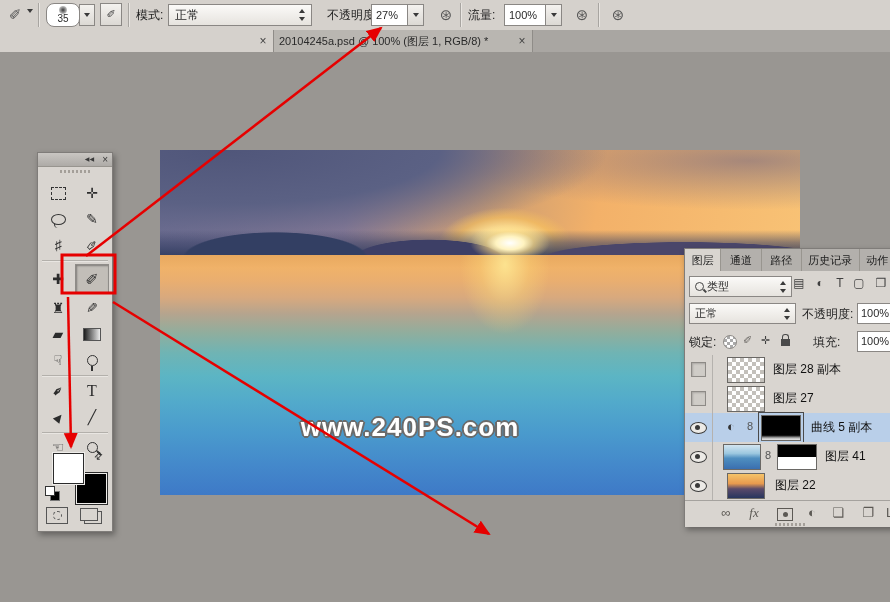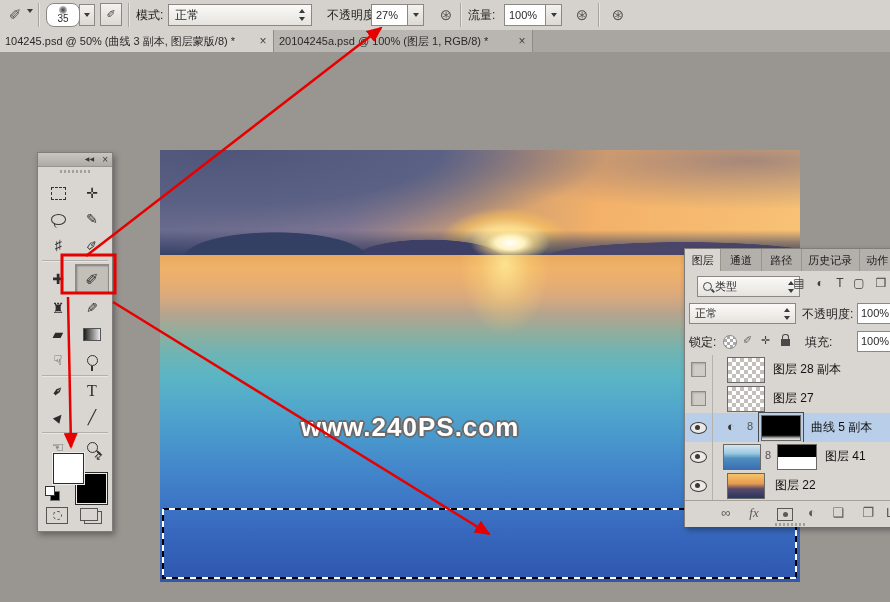--- a/index.html
+++ b/index.html
@@ -22,21 +22,21 @@
 
   
   #tabbar{position:absolute;left:0;top:30px;width:890px;height:22px;background:#a9a6a2;}
   .doc-tab{position:absolute;top:0;height:22px;line-height:22px;font-size:11px;white-space:nowrap;overflow:hidden;border-right:1px solid #8f8c88;}
   .doc-tab .title{padding-left:5px;}
   .doc-tab .close{position:absolute;right:4px;top:0;width:12px;text-align:center;color:#444;font-size:12px;cursor:pointer;}
   .tab-active{background:#d5d1cc;}
   .tab-inactive{background:#b9b6b1;}
 
   
-  #canvas{position:absolute;left:160px;top:150px;width:640px;height:432px;overflow:hidden;z-index:1;}
+  #canvas{position:absolute;left:160px;top:150px;width:640px;height:345px;overflow:hidden;z-index:1;}
   #sky{position:absolute;left:0;top:0;width:640px;height:108px;
     background:
       radial-gradient(ellipse 90px 50px at 54% 88%,#fffce8 0%,#ffe9a4 28%,rgba(255,200,90,.55) 55%,rgba(255,195,85,0) 75%),
       radial-gradient(ellipse 480px 120px at 10% 0%,#50567a 0%,#5b6184 45%,rgba(91,97,132,0) 80%),
       radial-gradient(ellipse 420px 70px at 92% 10%,rgba(100,92,130,.55) 0%,rgba(100,92,130,0) 70%),
       linear-gradient(100deg,#6f6f93 0%,#8a7c98 30%,#cc9d72 52%,#f3b169 68%,#f8c275 100%);}
   #mountains{position:absolute;left:0;top:80px;width:640px;height:28px;
     background:
       radial-gradient(ellipse 150px 42px at 18% 100%,#333f63 60%,rgba(51,63,99,0) 62%),
       radial-gradient(ellipse 120px 30px at 42% 100%,#3d3f66 60%,rgba(61,63,102,0) 62%),
@@ -151,21 +151,20 @@
     <span class="ob-btn" style="left:545px;width:15px;">
         <span class="caret"></span>
       </span>
     <span class="ob-icon" style="left:572px;">⊛</span>
     <span class="ob-sep" style="left:598px;"></span>
     <span class="ob-icon" style="left:608px;">⊛</span>
   </div>
 
   <div id="tabbar">
     <div class="doc-tab tab-active" style="left:0;width:273px;">
-      <span class="title">104245.psd @ 50% (曲线 3 副本, 图层蒙版/8) *</span>
       <span class="close">×</span>
     </div>
     <div class="doc-tab tab-inactive" style="left:274px;width:258px;">
       <span class="title">20104245a.psd @ 100% (图层 1, RGB/8) *</span>
       <span class="close">×</span>
     </div>
   </div>
 
   <div id="canvas">
     <div id="sky"></div>
@@ -265,21 +264,21 @@
   <div id="layerspanel">
     <div id="lp-tabs">
       <div class="lp-tab active" style="width:36px;">图层</div>
       <div class="lp-tab" style="width:40px;">通道</div>
       <div class="lp-tab" style="width:40px;">路径</div>
       <div class="lp-tab" style="width:58px;">历史记录</div>
       <div class="lp-tab" style="width:36px;border-right:none;">动作</div>
     </div>
 
     <div class="abs" style="left:0;top:24px;width:210px;height:26px;">
-      <span class="lp-dd" style="left:4px;top:3px;width:84px;height:19px;padding-left:17px;margin-left:8px;">
+      <span class="lp-dd" style="left:4px;top:3px;width:84px;height:19px;padding-left:17px;">
         <span class="searchmag"></span>
         <span>类型</span>
         <span class="spin" style="right:4px;"></span>
       </span>
       <span class="fil-icon" style="left:106px;">▤</span>
       <span class="fil-icon" style="left:127px;">◐</span>
       <span class="fil-icon" style="left:147px;">T</span>
       <span class="fil-icon" style="left:166px;">▢</span>
       <span class="fil-icon" style="left:188px;">❐</span>
     </div>
@@ -292,21 +291,21 @@
       <span class="lp-row-label" style="left:117px;top:5px;">不透明度:</span>
       <span class="lp-box" style="left:172px;top:2px;width:40px;height:19px;">100%</span>
     </div>
 
     <div class="abs" style="left:0;top:80px;width:210px;height:26px;">
       <span class="lp-row-label" style="left:4px;top:5px;">锁定:</span>
       <span class="abs checker-sm" style="left:38px;top:6px;"></span>
       <span class="lockicon" style="left:58px;">✐</span>
       <span class="lockicon" style="left:76px;color:#3f3f3f;">✛</span>
       <span class="padlock" style="left:96px;"></span>
-      <span class="lp-row-label" style="left:120px;top:5px;">填充:</span>
+      <span class="lp-row-label" style="left:128px;top:5px;">填充:</span>
       <span class="lp-box" style="left:172px;top:2px;width:40px;height:19px;">100%</span>
     </div>
 
     <div class="lrow" style="top:106px;">
       <span class="vis-col">
           <span class="vbox"></span>
         </span>
       <span class="thumb checker" style="left:42px;width:36px;"></span>
       <span class="llabel" style="left:88px;">图层 28 副本</span>
     </div>

